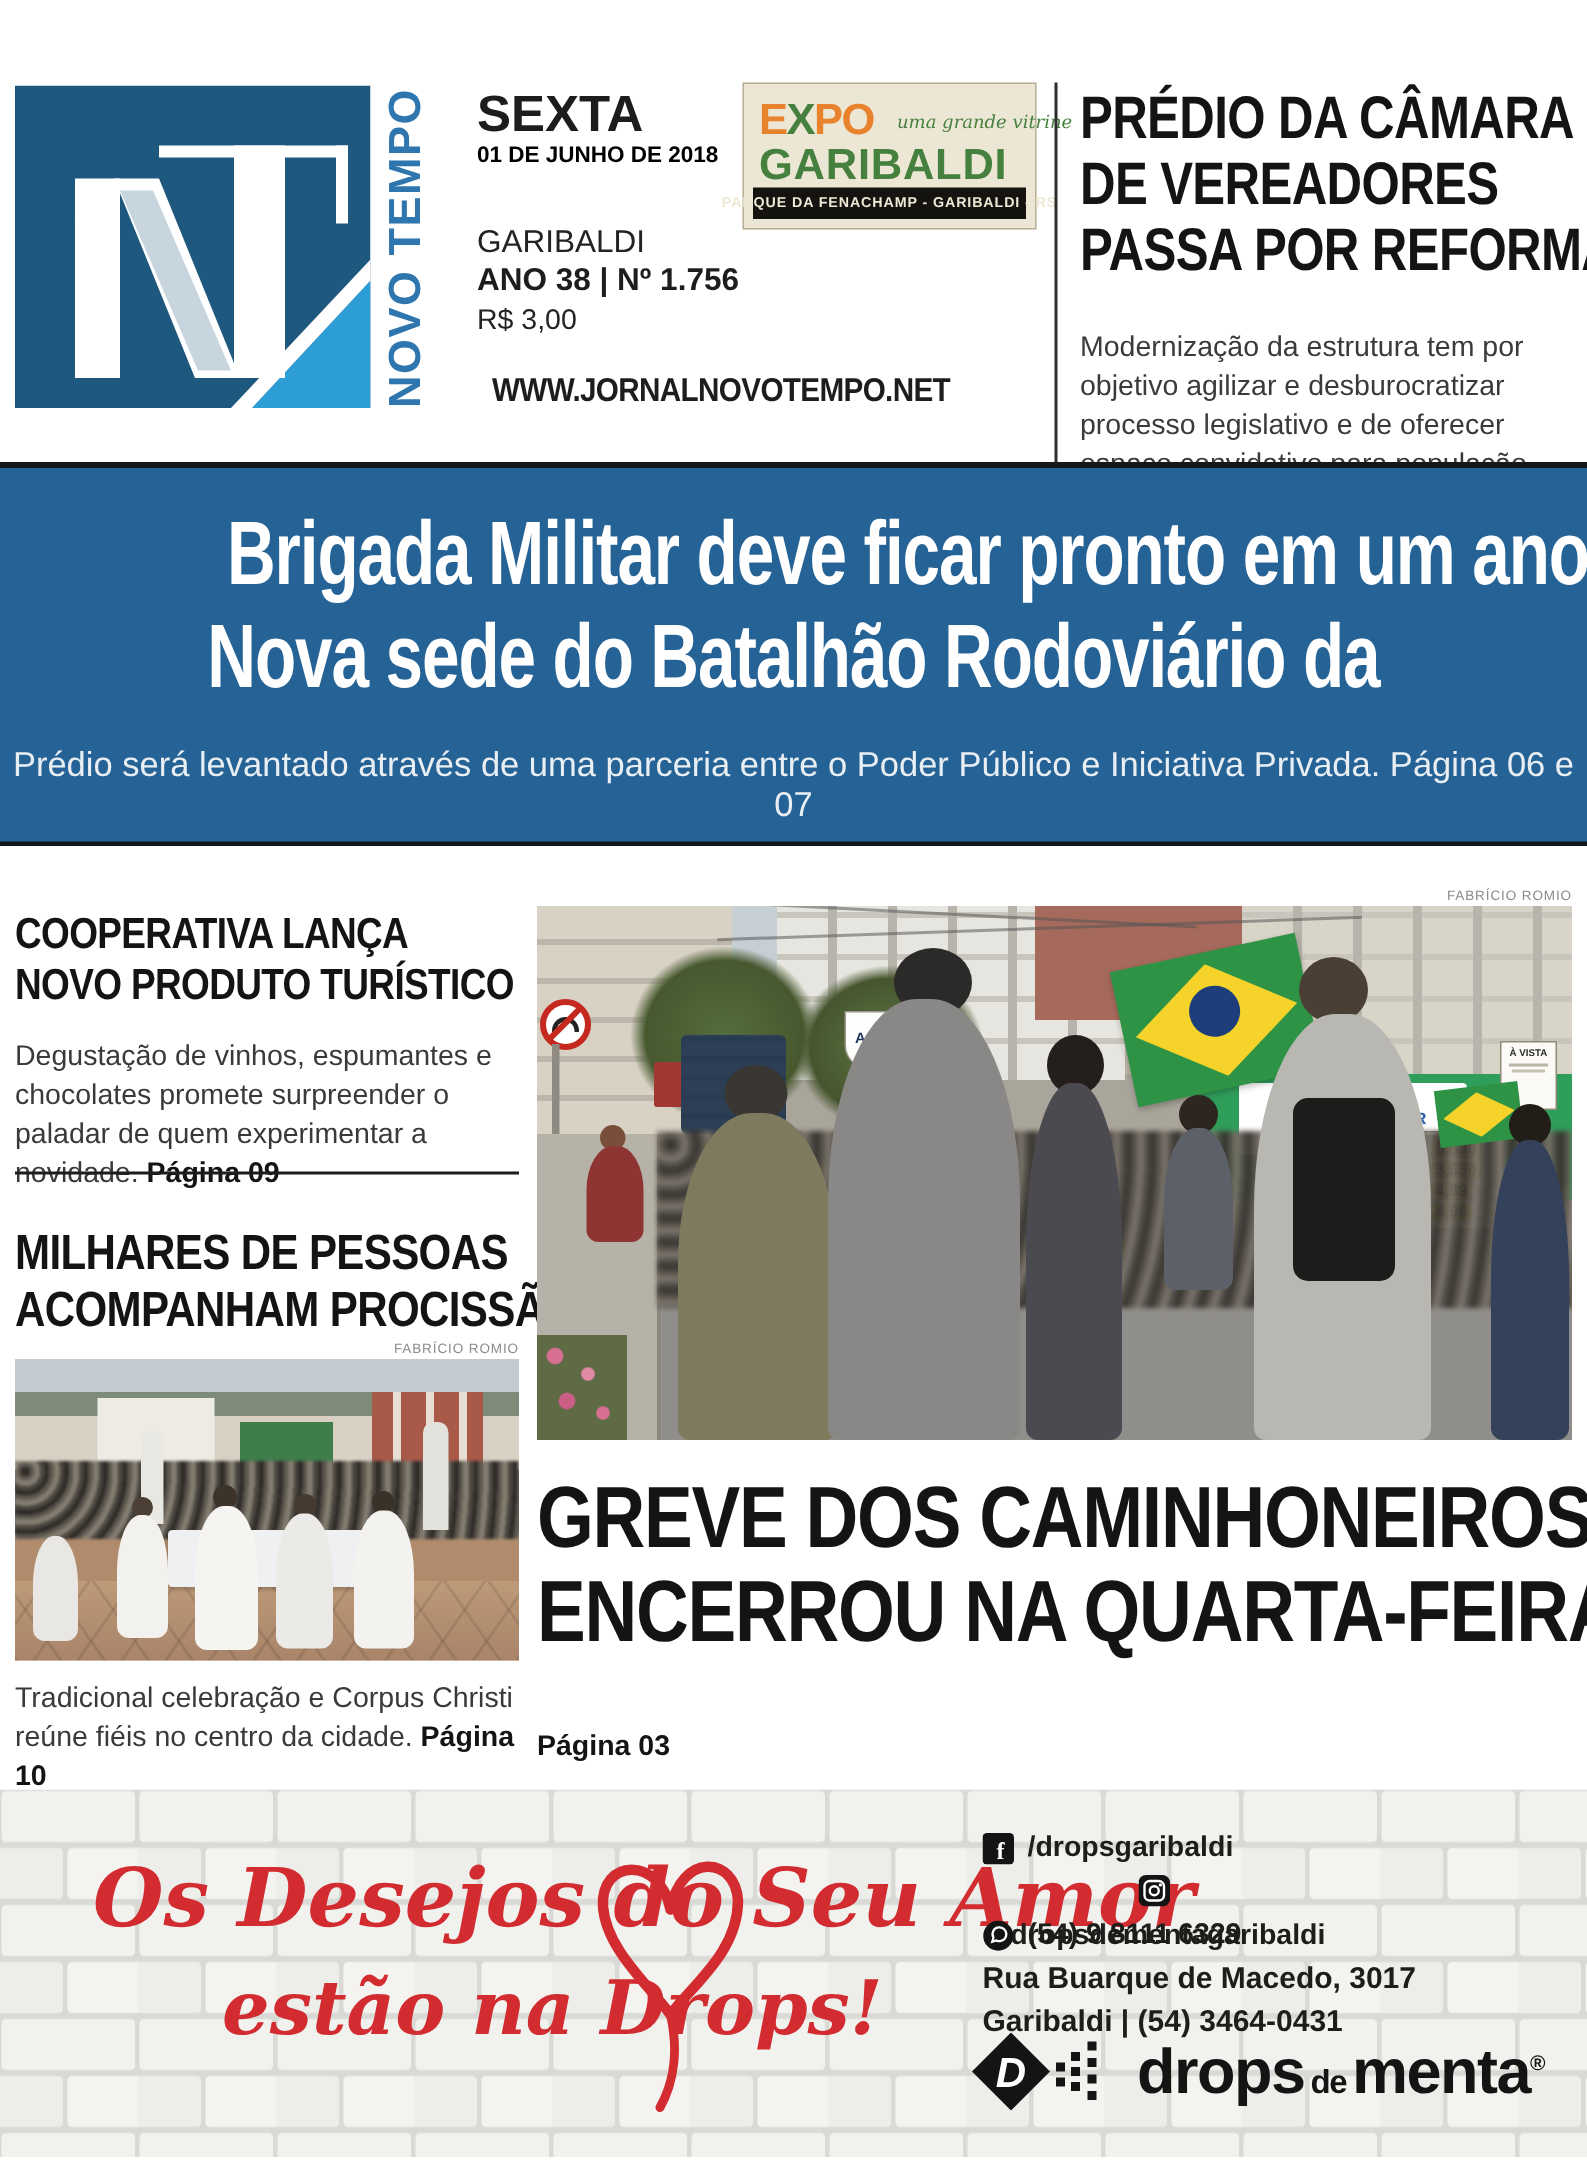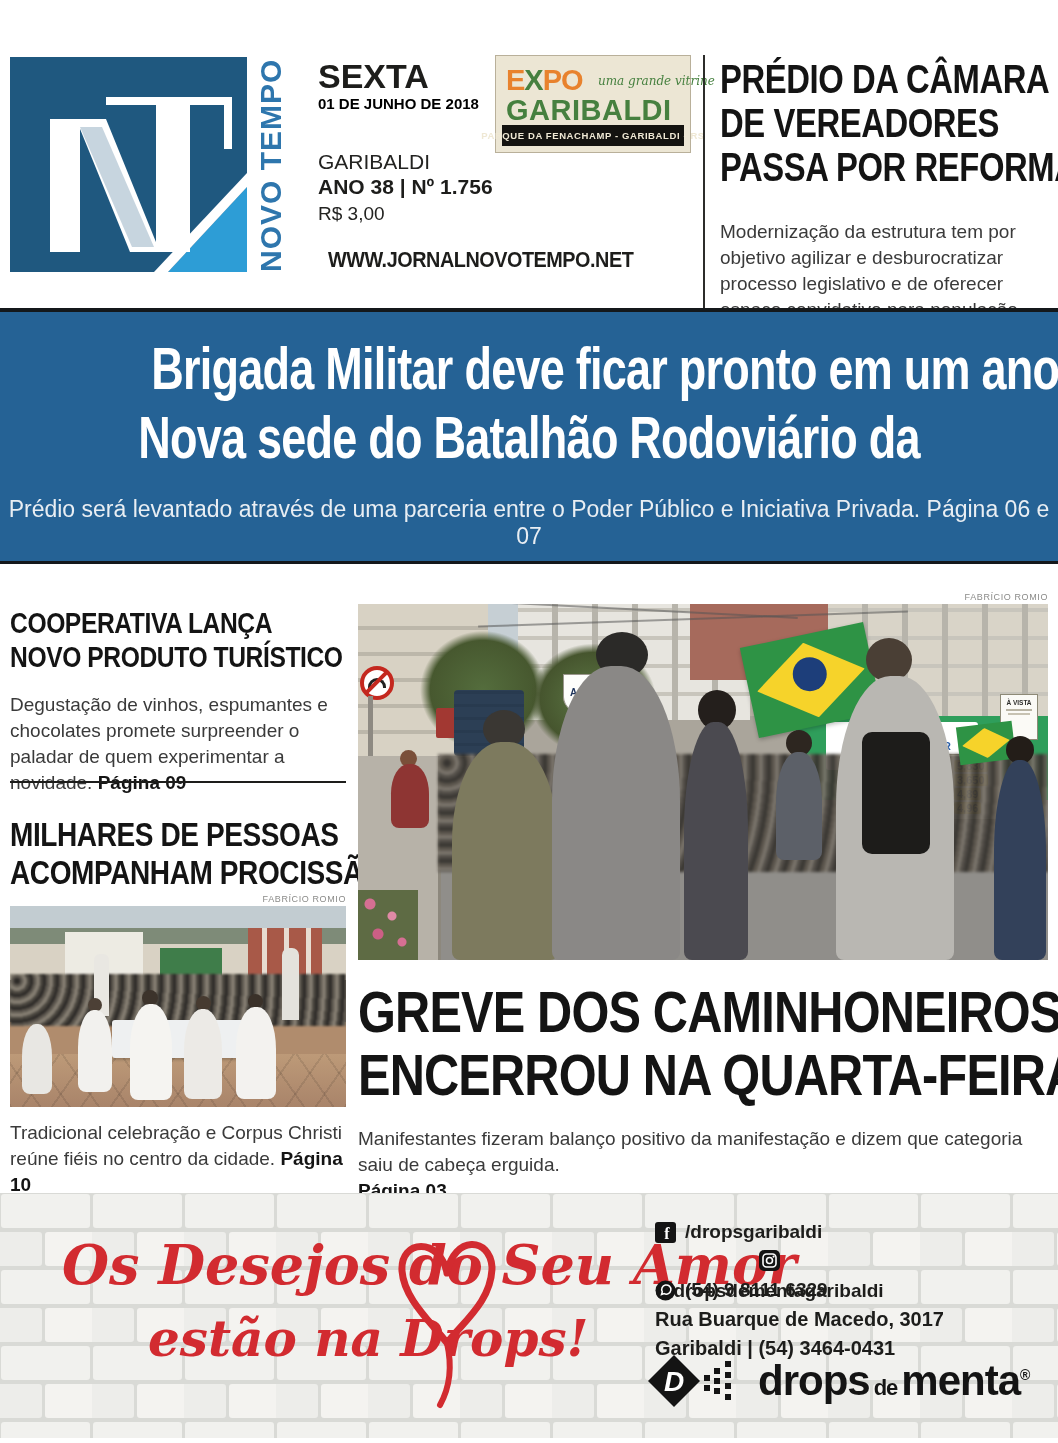--- a/index.html
+++ b/index.html
@@ -254,21 +254,21 @@
     <div class="head" style="left:508px;top:34px;width:46px;height:44px;background:#4a3f35;"></div>
     <div class="person" style="left:478px;top:72px;width:118px;height:284px;background:#b9b7b2;"></div>
     <div style="position:absolute;left:504px;top:128px;width:68px;height:122px;background:#1d1c1a;border-radius:10px;"></div>
   </div>
 
   <div class="abs nowrap hl" style="left:358px;top:980px;font-size:58px;line-height:63px;letter-spacing:-1px;">
     <span class="cond84">GREVE DOS CAMINHONEIROS</span><br>
     <span class="cond84">ENCERROU NA QUARTA-FEIRA</span>
   </div>
   <div class="abs deck" style="left:358px;top:1126px;width:668px;">
-    <span>Manifestantes fizeram balanço positivo da manifestação e dizem que categoria saiu de cabeça erguida.</span><br>
+    <br>
     <span class="pageref">Página 03</span>
   </div>
 
   <div class="abs ad">
     <svg width="1058" height="245" style="position:absolute;left:0;top:0;">
       <defs>
         <pattern id="bricks" width="92" height="76" patternUnits="userSpaceOnUse">
           <rect width="92" height="76" fill="#d9dad6"></rect>
           <rect x="1" y="1" width="89" height="34" rx="3" fill="#f1f1ee"></rect>
           <rect x="-47" y="39" width="89" height="34" rx="3" fill="#ededea"></rect>

